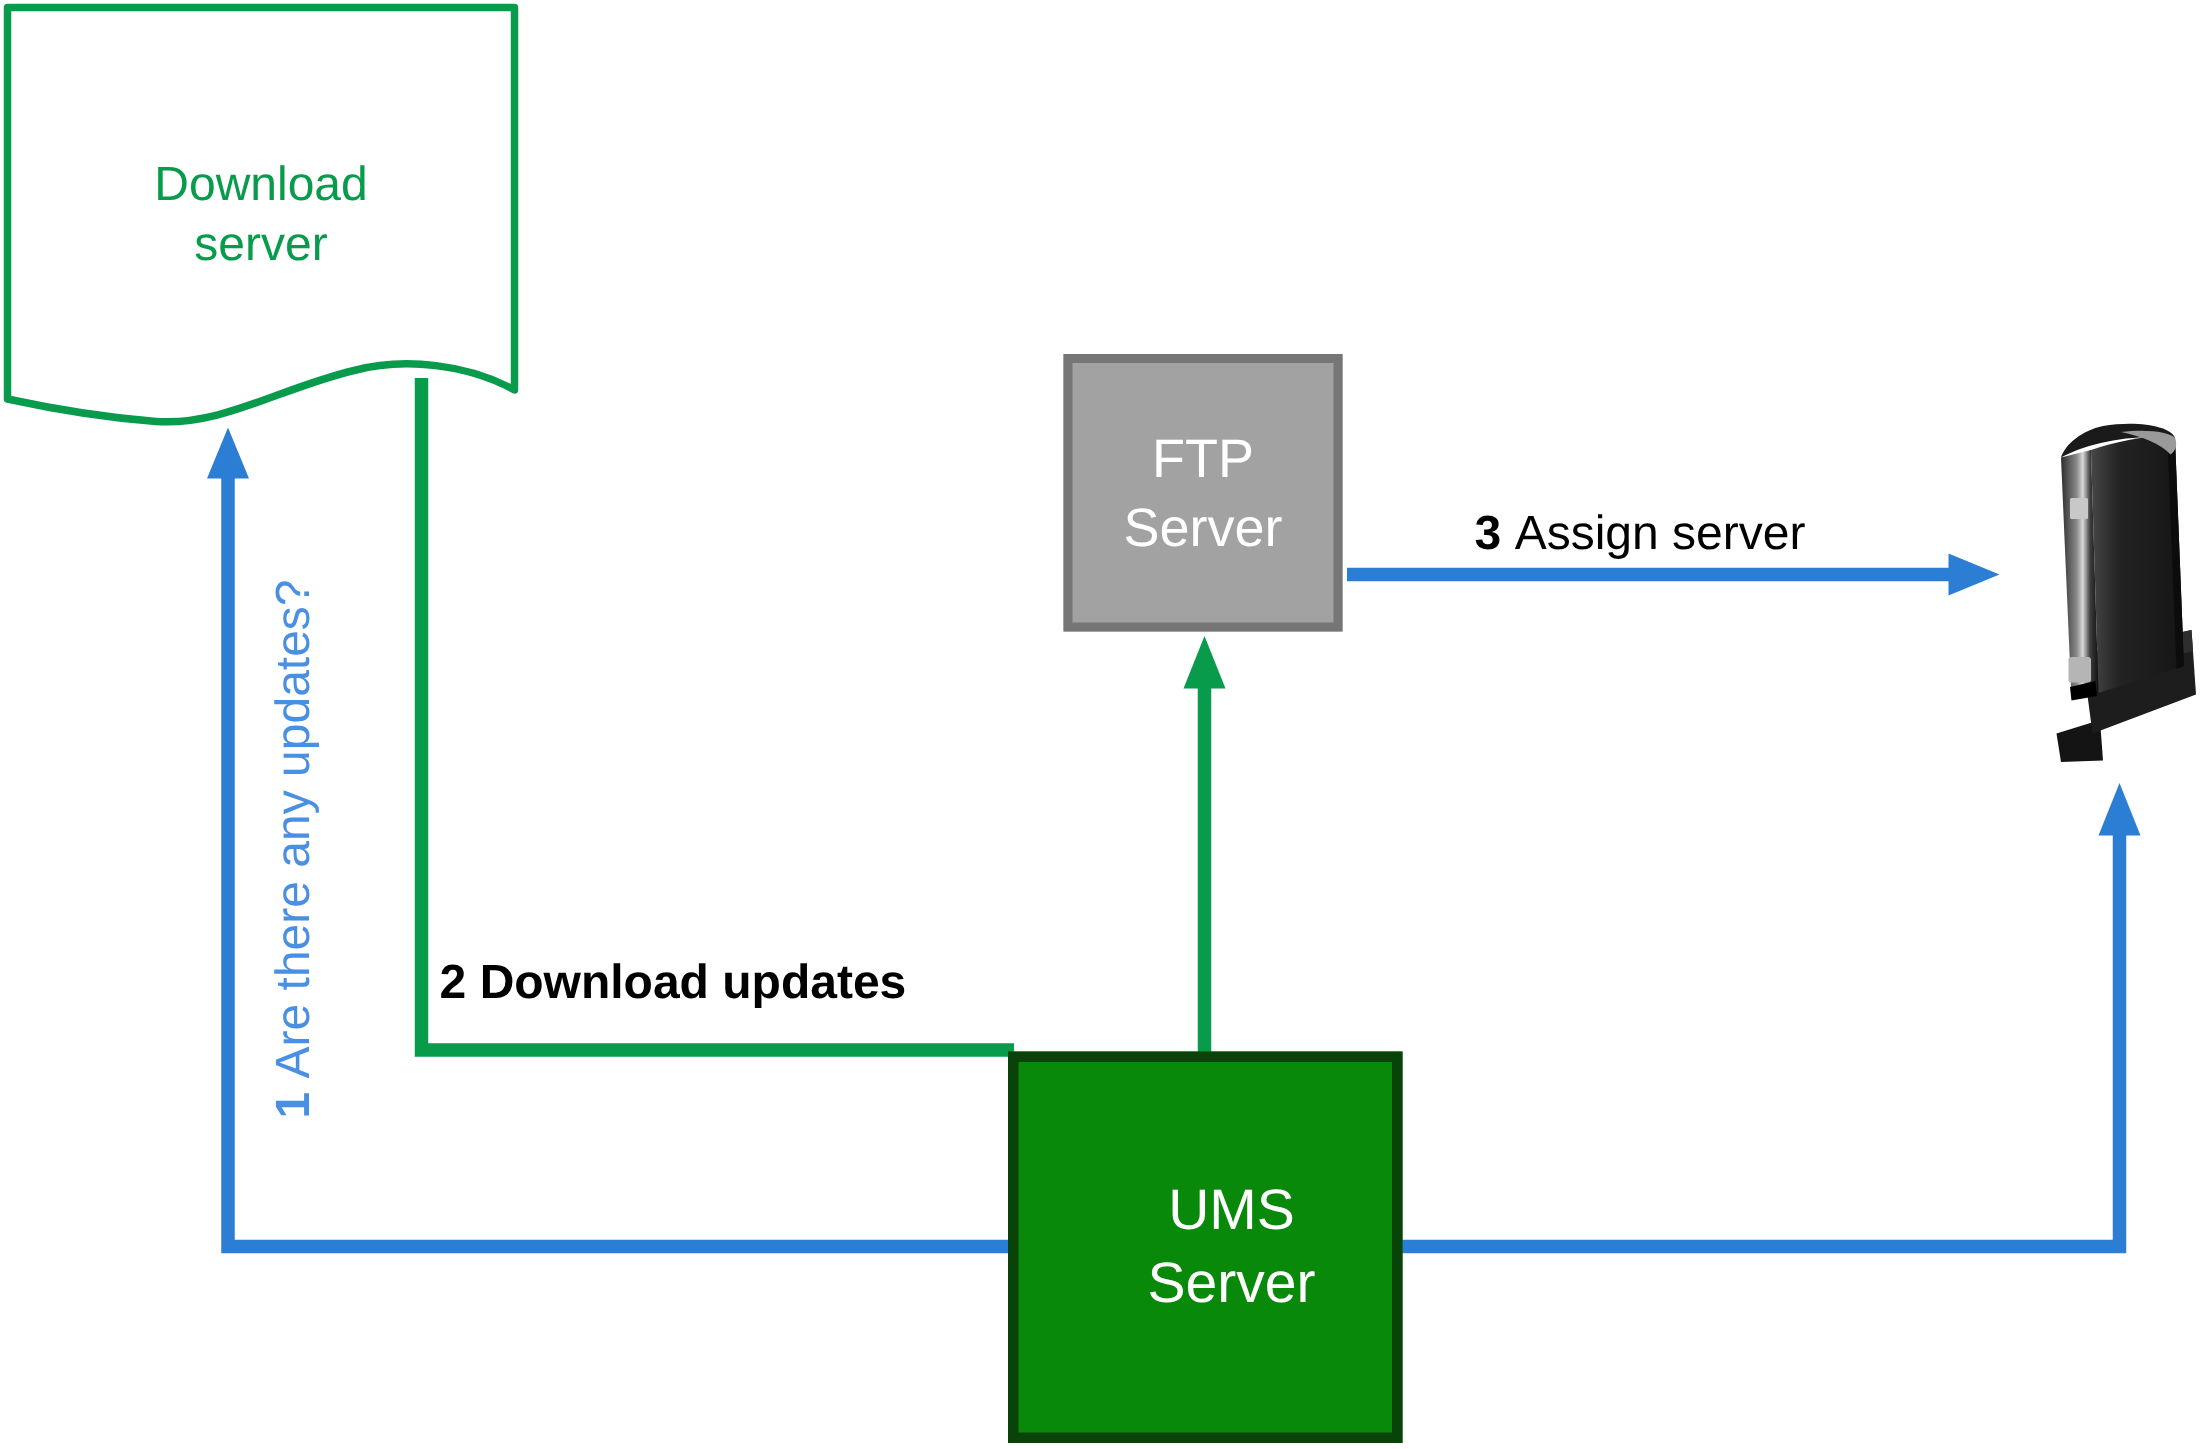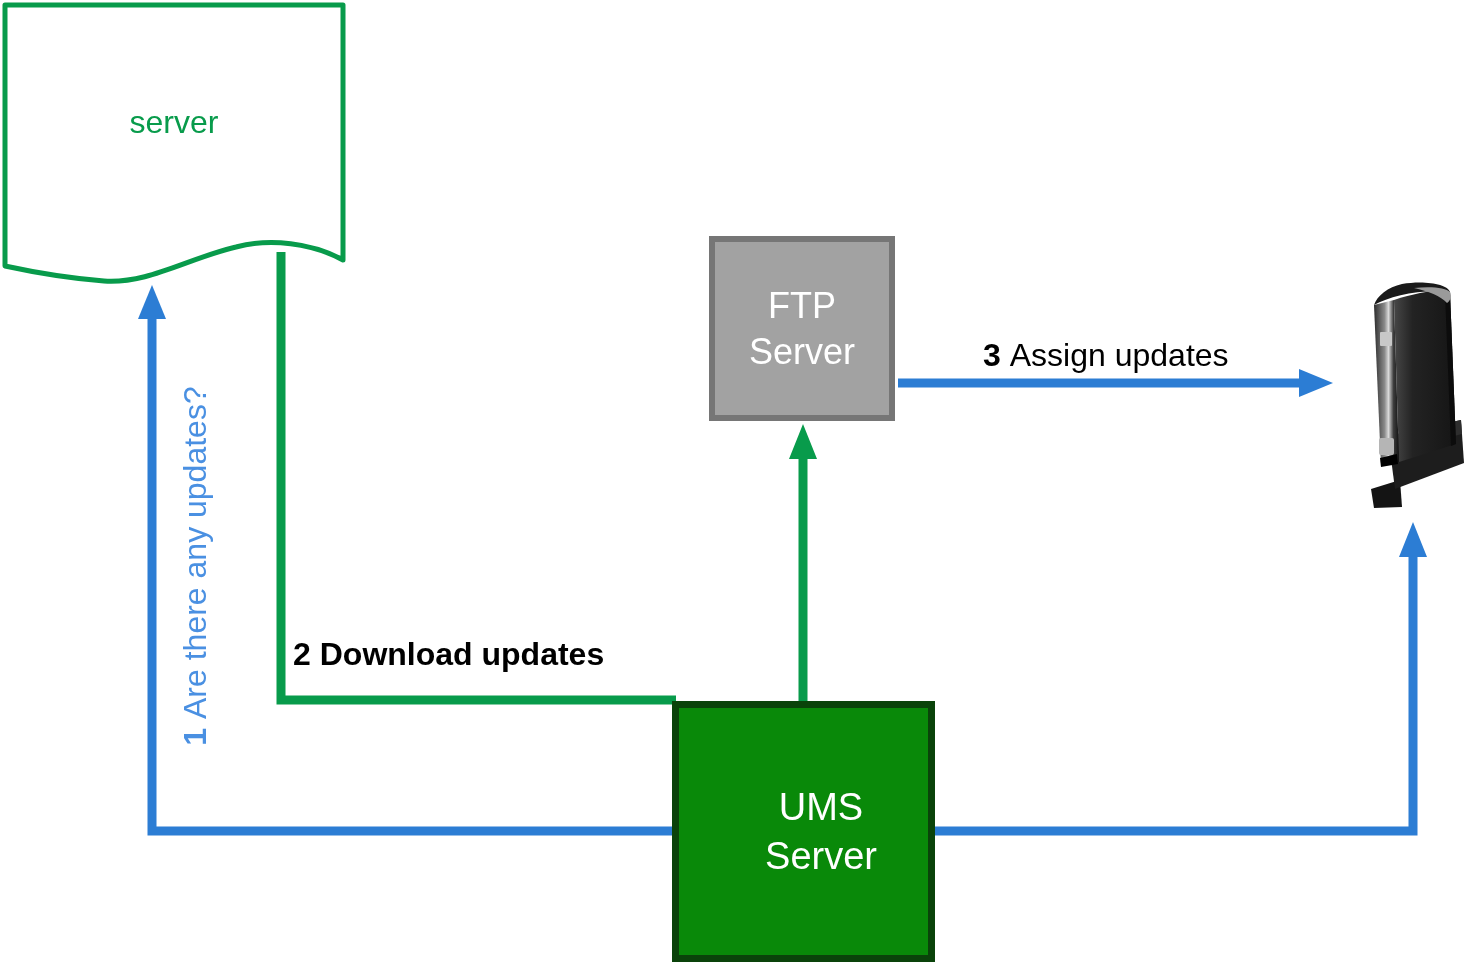--- a/index.html
+++ b/index.html
@@ -125,20 +125,21 @@
       <path d="M1374 305 L1394 300 L1399 462 L1381 466 Z" fill="url(#gFront)"></path>
       <path d="M1374 305 C1390 296 1420 289 1450 292 C1448 284 1424 280 1402 284 C1388 287 1377 296 1374 305 Z" fill="#1a1a1a"></path>
       <path d="M1414 288 C1432 286 1446 288 1450 292 C1452 297 1450 301 1447 303 C1441 296 1428 291 1414 288 Z" fill="#9a9a9a"></path>
       <rect x="1380" y="332" width="12" height="14" rx="1" fill="#c8c8c8"></rect>
       <rect x="1379" y="438" width="15" height="17" rx="2" fill="#b5b5b5"></rect>
       <path d="M1380 458 L1397 454 L1398 464 L1381 467 Z" fill="#000000"></path>
     </g>
   </svg>
 
   <div class="node-label" style="left:24px;top:102px;width:300px;">
+    <div>Download</div>
     <div>server</div>
   </div>
 
   <div class="box ftp">
     <div>FTP</div>
     <div>Server</div>
   </div>
 
   <div class="box ums">
     <div>UMS</div>
@@ -147,17 +148,17 @@
 
   <div class="step vertical">
     <b>1</b><span>Are there any updates?</span>
   </div>
 
   <div class="step s2">
     <b>2</b><span>Download updates</span>
   </div>
 
   <div class="step s3">
-    <b>3</b><span>Assign updates</span>
+    <b>3</b><span>Assign server</span>
   </div>
 
 
 </div>
 
 </body></html>

